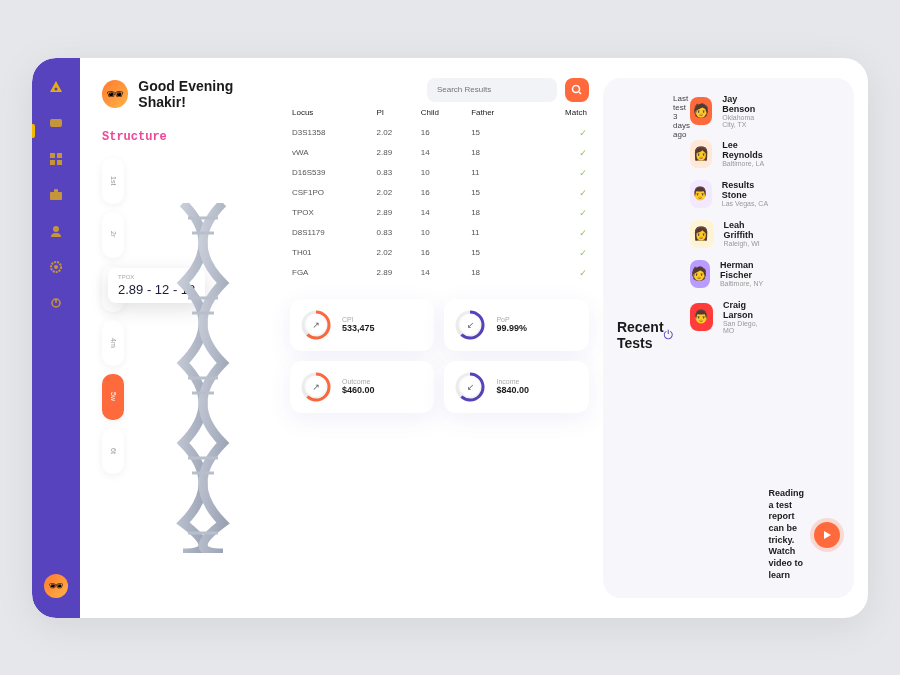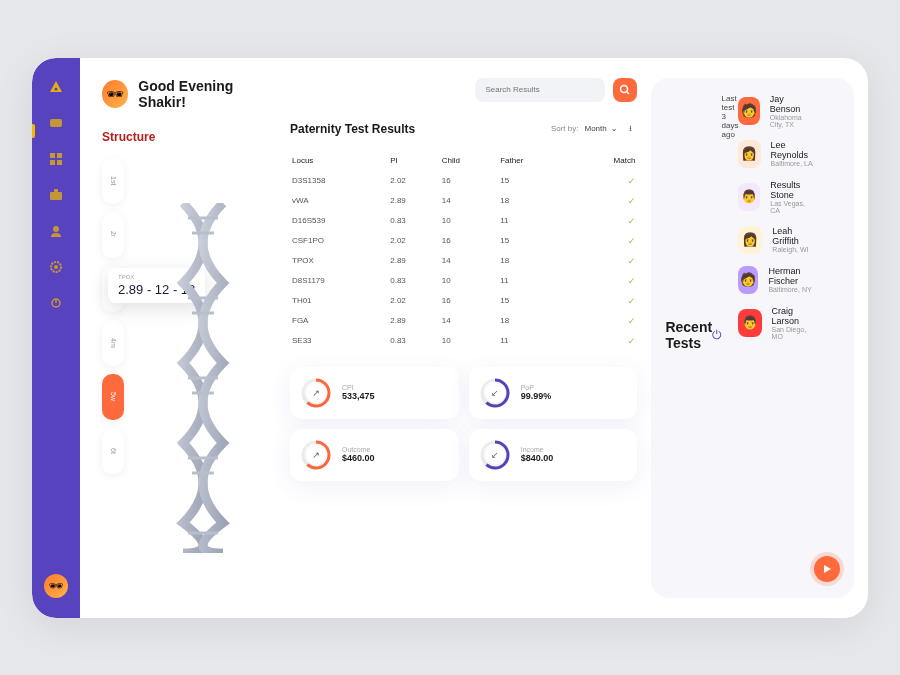--- a/index.html
+++ b/index.html
@@ -8,33 +8,33 @@
 .sidebar { width:48px; background:#5843be; display:flex; flex-direction:column; align-items:center; padding:20px 0; gap:18px; border-radius:24px 0 0 24px; position:relative; }
 .sidebar .nav-icon { width:18px; height:18px; display:flex; align-items:center; justify-content:center; color:#f5b800; cursor:pointer; opacity:0.9; }
 .sidebar .nav-icon.dim { color:#f5b800; opacity:0.7; }
 .sidebar .highlight { position:absolute; left:0; top:66px; width:3px; height:14px; background:#f5b800; border-radius:0 2px 2px 0; }
 .sidebar .avatar-small { width:24px; height:24px; border-radius:50%; background:linear-gradient(135deg,#ff7a2f,#ffb347); margin-top:auto; display:flex; align-items:center; justify-content:center; font-size:12px; }
 .main { flex:1; display:flex; padding:20px 14px 20px 22px; gap:14px; }
 .left-col { flex:0 0 174px; display:flex; flex-direction:column; }
 .header-row { display:flex; align-items:center; gap:10px; margin-bottom:20px; }
 .header-row .avatar { width:28px; height:28px; border-radius:50%; background:linear-gradient(135deg,#ff7a2f,#ffb347); display:flex; align-items:center; justify-content:center; font-size:14px; }
 .greeting { font-size:14px; font-weight:600; color:#1a1a1a; }
-.section-title { font-size:12px; font-weight:700; color:#b91c1c; margin-bottom:14px; }
+.section-title { font-size:12px; font-weight:700; color:#ec4899; margin-bottom:14px;font-family:Liberation Mono, monospace; }
 .structure-area { display:flex; gap:6px; flex:1; }
 .vtabs { display:flex; flex-direction:column; gap:8px; }
 .vtab { width:22px; height:46px; border-radius:10px; background:#fff; box-shadow:0 2px 8px rgba(0,0,0,0.06); display:flex; align-items:center; justify-content:center; font-size:7px; color:#999; cursor:pointer; writing-mode:vertical-rl; }
 .vtab.active { background:#ff6a3d; color:#fff; }
 .helix-box { flex:1; position:relative; display:flex; align-items:center; justify-content:center; }
 .helix { width:70px; height:350px; position:relative; }
 .helix svg { width:100%; height:100%; }
 .tooltip { position:absolute; left:-22px; top:110px; background:#fff; border-radius:8px; padding:6px 10px; box-shadow:0 6px 20px rgba(0,0,0,0.12); font-size:8px; }
 .tooltip .lbl { color:#aaa; font-size:6px; margin-bottom:2px; }
 .tooltip .val { font-weight:400; color:#1a1a3a; font-size:13px; }
 .mid-col { flex:1; display:flex; flex-direction:column; }
-.search-row { display:flex; align-items:center; gap:8px; margin-bottom:20px; justify-content:flex-end; }
+.search-row { display:flex; align-items:center; gap:8px; justify-content:flex-end; }
 .search-input { flex:0 0 110px; height:24px; border:none; background:#f2f3f7; border-radius:8px; padding:0 10px; font-size:8px; color:#888; }
 .search-btn { width:24px; height:24px; border-radius:8px; background:#ff6a3d; display:flex; align-items:center; justify-content:center; cursor:pointer; }
 .results-header { display:flex; align-items:center; justify-content:space-between; margin-bottom:14px; }
 .results-header h2 { font-size:12px; font-weight:700; color:#1a1a1a; }
 .sort-grp { display:flex; align-items:center; gap:6px; font-size:8px; color:#888; }
 .sort-select { display:flex; align-items:center; gap:4px; font-size:8px; color:#444; cursor:pointer; }
 .dl-btn { width:14px; height:14px; display:flex; align-items:center; justify-content:center; cursor:pointer; color:#555; }
 table { width:100%; border-collapse:collapse; font-size:8px; }
 th { text-align:left; font-weight:400; color:#1a1a1a; padding:6px 2px; }
 th:last-child, td:last-child { text-align:right; }
@@ -46,21 +46,21 @@
 .metric-arrow { position:absolute; width:20px; height:20px; border-radius:50%; background:#fff; top:50%; left:50%; transform:translate(-50%,-50%); display:flex; align-items:center; justify-content:center; font-size:9px; color:#666; box-shadow:0 2px 6px rgba(0,0,0,0.1); }
 .metric-txt .lbl { font-size:7px; color:#aaa; }
 .metric-txt .val { font-size:9px; font-weight:600; color:#1a1a1a; }
 .right-col { flex:0 0 180px; background:#f7f6fb; border-radius:18px; padding:16px 14px; display:flex; flex-direction:row; }
 .rc-header { display:flex; justify-content:space-between; align-items:center; margin-bottom:6px; }
 .rc-header h2 { font-size:14px; font-weight:800; color:#1a1a1a; }
 .rc-header .pwr { color:#5843be; cursor:pointer; font-size:12px; }
 .rc-sub { font-size:8px; color:#444; margin-bottom:14px; font-weight:500; }
 .test-item { display:flex; align-items:center; gap:10px; margin-bottom:12px; cursor:pointer; }
 .test-av { width:28px; height:28px; border-radius:8px; display:flex; align-items:center; justify-content:center; font-size:13px; }
-.test-info .nm { font-size:9px; font-weight:400; color:#1a1a1a; }
+.test-info .nm { font-size:9px; font-weight:700; color:#1a1a1a; }
 .test-info .loc { font-size:7px; color:#999; }
 .video-card { margin-top:auto; display:flex; align-items:center; gap:10px; }
 .video-card .txt { font-size:9px; font-weight:700; color:#1a1a1a; line-height:1.3; }
 .play-btn { width:26px; height:26px; border-radius:50%; background:#ff6a3d; display:flex; align-items:center; justify-content:center; cursor:pointer; flex-shrink:0; box-shadow:0 0 0 4px rgba(255,106,61,0.2); }
 </style>
 </head>
 <body>
 
 <div class="app">
   <div class="sidebar">
@@ -162,31 +162,20 @@
     <div class="mid-col">
       <div class="search-row">
         <input class="search-input" placeholder="Search Results" style="">
         <div class="search-btn">
             <svg width="12" height="12">
               <circle cx="5" cy="5" r="3.5" fill="none" stroke="#fff" stroke-width="1.5"></circle>
               <line x1="8" y1="8" x2="10" y2="10" stroke="#fff" stroke-width="1.5"></line>
             </svg>
           </div>
       </div>
-      <div class="results-header">
-        <h2>Paternity Test Results</h2>
-        <div class="sort-grp">
-          <span>Sort by:</span>
-          <span class="sort-select">
-              <span>Month</span> 
-              <span>⌄</span>
-            </span>
-          <span class="dl-btn">⭳</span>
-        </div>
-      </div>
       <table>
         <thead>
             <tr id="thead-row">
               <th>Locus</th>
               <th>PI</th>
               <th>Child</th>
               <th>Father</th>
               <th>Match</th>
             </tr>
           </thead>
@@ -238,27 +227,20 @@
               <td>2.02</td>
               <td>16</td>
               <td>15</td>
               <td><span class="check">✓</span></td>
             </tr>
             <tr>
               <td>FGA</td>
               <td>2.89</td>
               <td>14</td>
               <td>18</td>
-              <td><span class="check">✓</span></td>
-            </tr>
-            <tr>
-              <td>SE33</td>
-              <td>0.83</td>
-              <td>10</td>
-              <td>11</td>
               <td><span class="check">✓</span></td>
             </tr>
           </tbody>
       </table>
       <div class="metrics" id="metrics">
           <div class="metric-card">
             <div class="metric-ring">
     <svg width="32" height="32">
                 <circle cx="16" cy="16" r="13" fill="none" stroke="#eee" stroke-width="3"></circle>
                 <circle cx="16" cy="16" r="13" fill="none" stroke="#ff6a3d" stroke-width="3" stroke-dasharray="50 82" transform="rotate(-90 16 16)"></circle>
@@ -352,20 +334,21 @@
           </div>
           <div class="test-item">
             <div class="test-av" style="background:#ff3b3b">👨</div>
     <div class="test-info">
               <div class="nm">Craig Larson</div>
               <div class="loc">San Diego, MO</div>
             </div>
           </div>
         </div>
       <div class="video-card">
+        <div class="txt" id="video-text">Reading a test report can be tricky.<br>Watch video to learn</div>
         <div class="play-btn">
             <svg width="10" height="10">
               <path d="M2 1 L9 5 L2 9 Z" fill="#fff"></path>
             </svg>
           </div>
       </div>
     </div>
   </div>
 </div>
 

